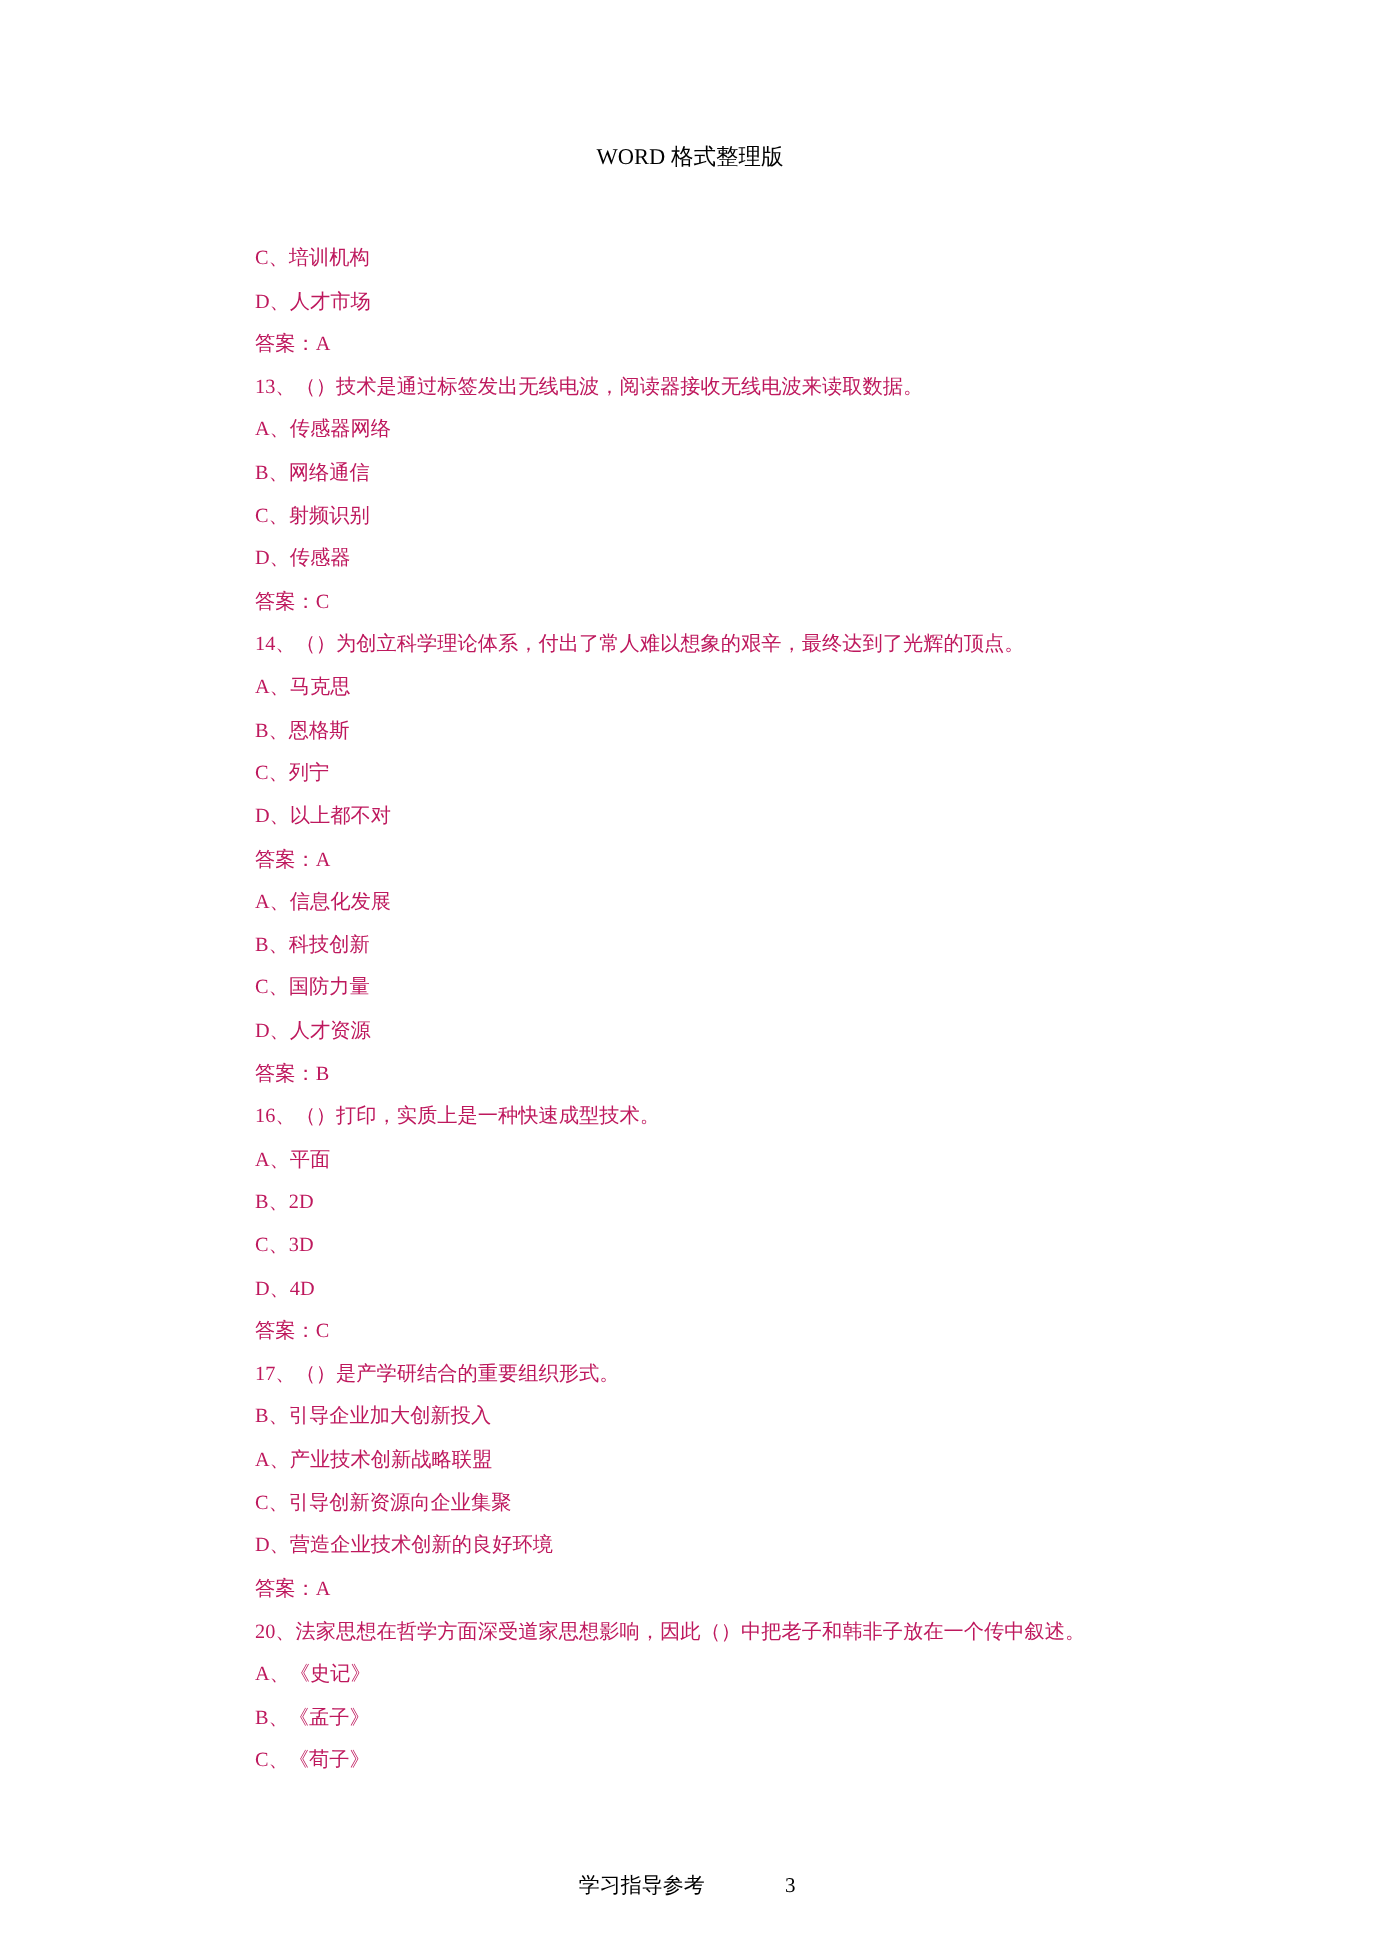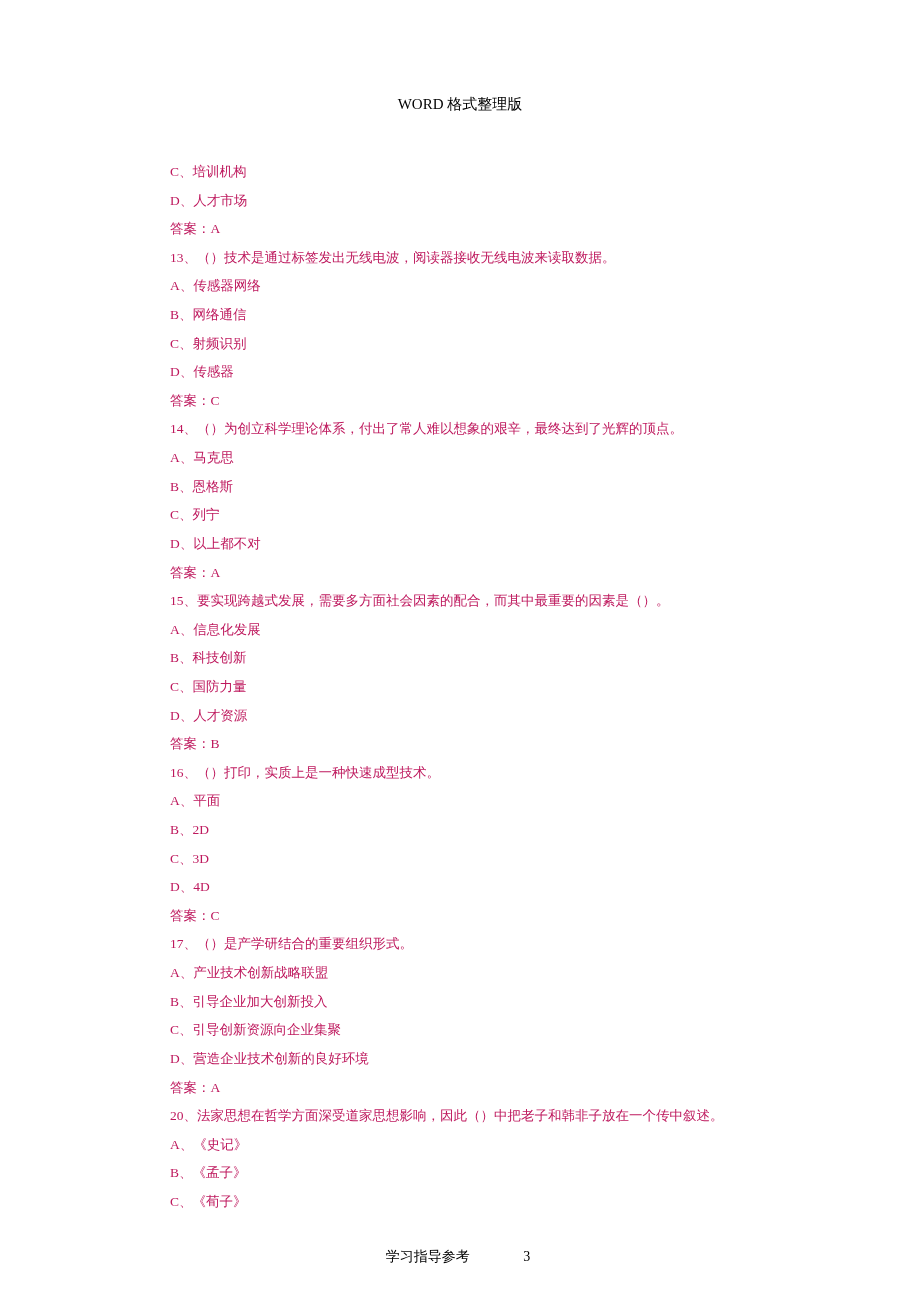--- a/index.html
+++ b/index.html
@@ -61,35 +61,34 @@
     <div class="line">B、网络通信</div>
     <div class="line">C、射频识别</div>
     <div class="line">D、传感器</div>
     <div class="line">答案：C</div>
     <div class="line">14、（）为创立科学理论体系，付出了常人难以想象的艰辛，最终达到了光辉的顶点。</div>
     <div class="line">A、马克思</div>
     <div class="line">B、恩格斯</div>
     <div class="line">C、列宁</div>
     <div class="line">D、以上都不对</div>
     <div class="line">答案：A</div>
-    <div class="line">15、要实现跨越式发展，需要多方面社会因素的配合，而其中最重要的因素是（）。</div>
     <div class="line">A、信息化发展</div>
     <div class="line">B、科技创新</div>
     <div class="line">C、国防力量</div>
     <div class="line">D、人才资源</div>
     <div class="line">答案：B</div>
     <div class="line">16、（）打印，实质上是一种快速成型技术。</div>
     <div class="line">A、平面</div>
     <div class="line">B、2D</div>
     <div class="line">C、3D</div>
     <div class="line">D、4D</div>
     <div class="line">答案：C</div>
     <div class="line">17、（）是产学研结合的重要组织形式。</div>
+    <div class="line">B、引导企业加大创新投入</div>
     <div class="line">A、产业技术创新战略联盟</div>
-    <div class="line">B、引导企业加大创新投入</div>
     <div class="line">C、引导创新资源向企业集聚</div>
     <div class="line">D、营造企业技术创新的良好环境</div>
     <div class="line">答案：A</div>
     <div class="line">20、法家思想在哲学方面深受道家思想影响，因此（）中把老子和韩非子放在一个传中叙述。</div>
     <div class="line">A、《史记》</div>
     <div class="line">B、《孟子》</div>
     <div class="line">C、《荀子》</div>
   </div>
   <div class="footer">
     <span class="label">学习指导参考</span>

